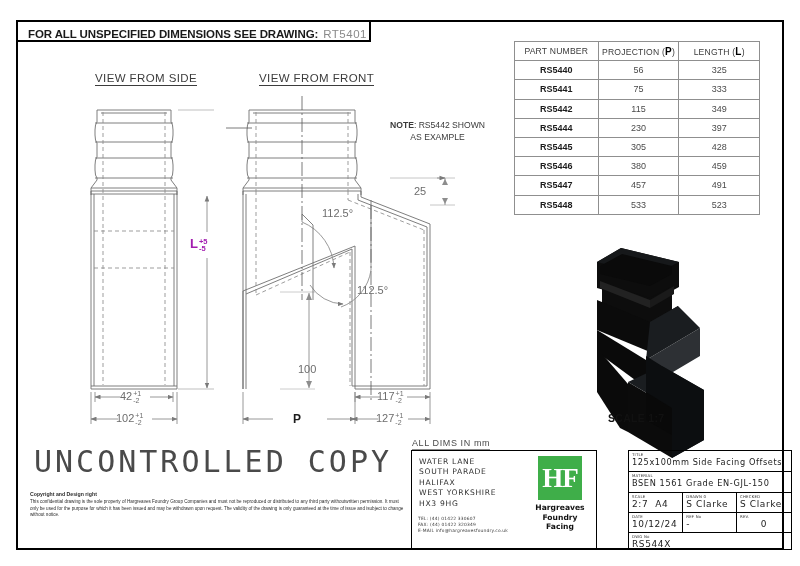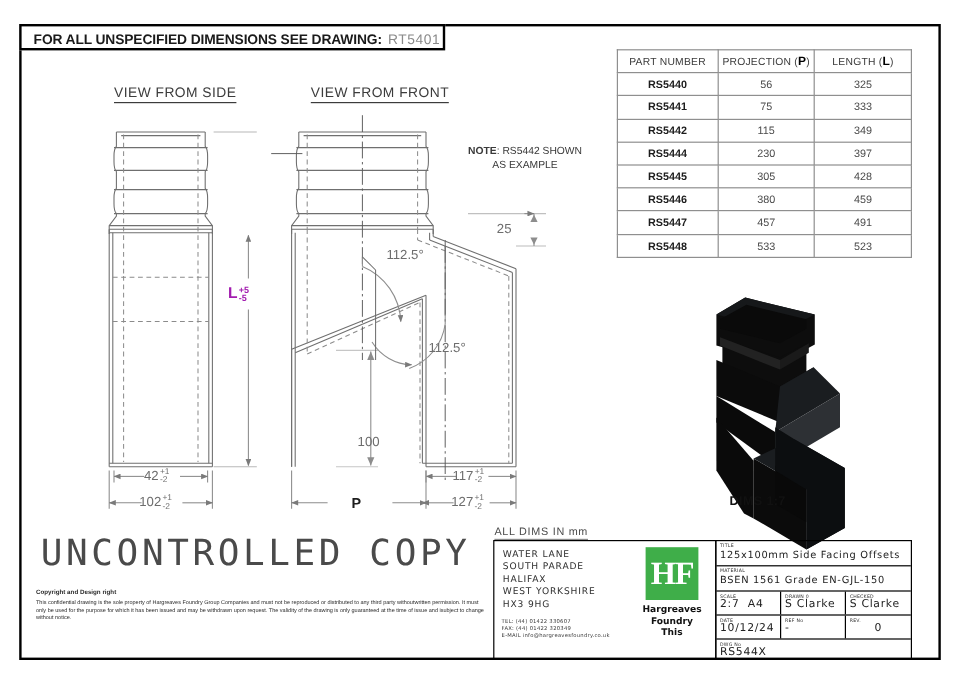--- a/index.html
+++ b/index.html
@@ -203,21 +203,21 @@
     line-height: 9.6px;
     color: #111;
     margin-top: 3px;
     font-weight: 600;
     font-family: "DejaVu Sans", sans-serif;
   }
 
   
   .tb {
     position: absolute;
-    left: 596px;
+    left: 628px;
     top: 450px;
     width: 164px;
     height: 100px;
     border: 1.2px solid #000;
     box-sizing: border-box;
     font-family: "DejaVu Sans", sans-serif;
   }
   .tb-row { display: flex; border-bottom: 1px solid #000; }
   .tb-cell { position: relative; box-sizing: border-box; padding: 1px 3px 2px 3px; border-right: 1px solid #000; }
   .tb-cell:last-child { border-right: none; }
@@ -538,21 +538,21 @@
           <td>491</td>
         </tr>
         <tr>
           <td class="pn">RS5448</td>
           <td>533</td>
           <td>523</td>
         </tr>
       </tbody>
   </table>
 
-  <div class="scale-cap">DIMS 1:7</div>
+  <div class="scale-cap">SCALE 1:7</div>
 
   <div class="uncontrolled">UNCONTROLLED COPY</div>
 
   <div class="copy-block">
     <span class="ttl">Copyright and Design right</span>
     <span>This confidential drawing is the sole property of Hargreaves Foundry Group Companies and must not be reproduced or distributed to any third party withoutwritten permission. It must only be used for the purpose for which it has been issued and may be withdrawn upon request. The validity of the drawing is only guaranteed at the time of issue and isubject to change without notice.</span>
   </div>
 
   <div class="alldims">ALL DIMS IN mm</div>
 
@@ -569,21 +569,21 @@
       <div>FAX: (44) 01422 320349</div>
       <div>E-MAIL  info@hargreavesfoundry.co.uk</div>
     </div>
     <div class="logo-wrap">
       <div class="logo-sq">
         <div class="logo-hf">HF</div>
       </div>
       <div class="logo-txt">
         <div>Hargreaves</div>
         <div>Foundry</div>
-        <div>This</div>
+        <div>Facing</div>
       </div>
     </div>
   </div>
 
   <div class="tb">
     <div class="tb-row" style="height:20px;">
       <div class="tb-cell" style="width:100%;">
         <span class="tb-lab">TITLE</span>
         <span class="tb-val sm">125x100mm Side Facing Offsets</span>
       </div>

